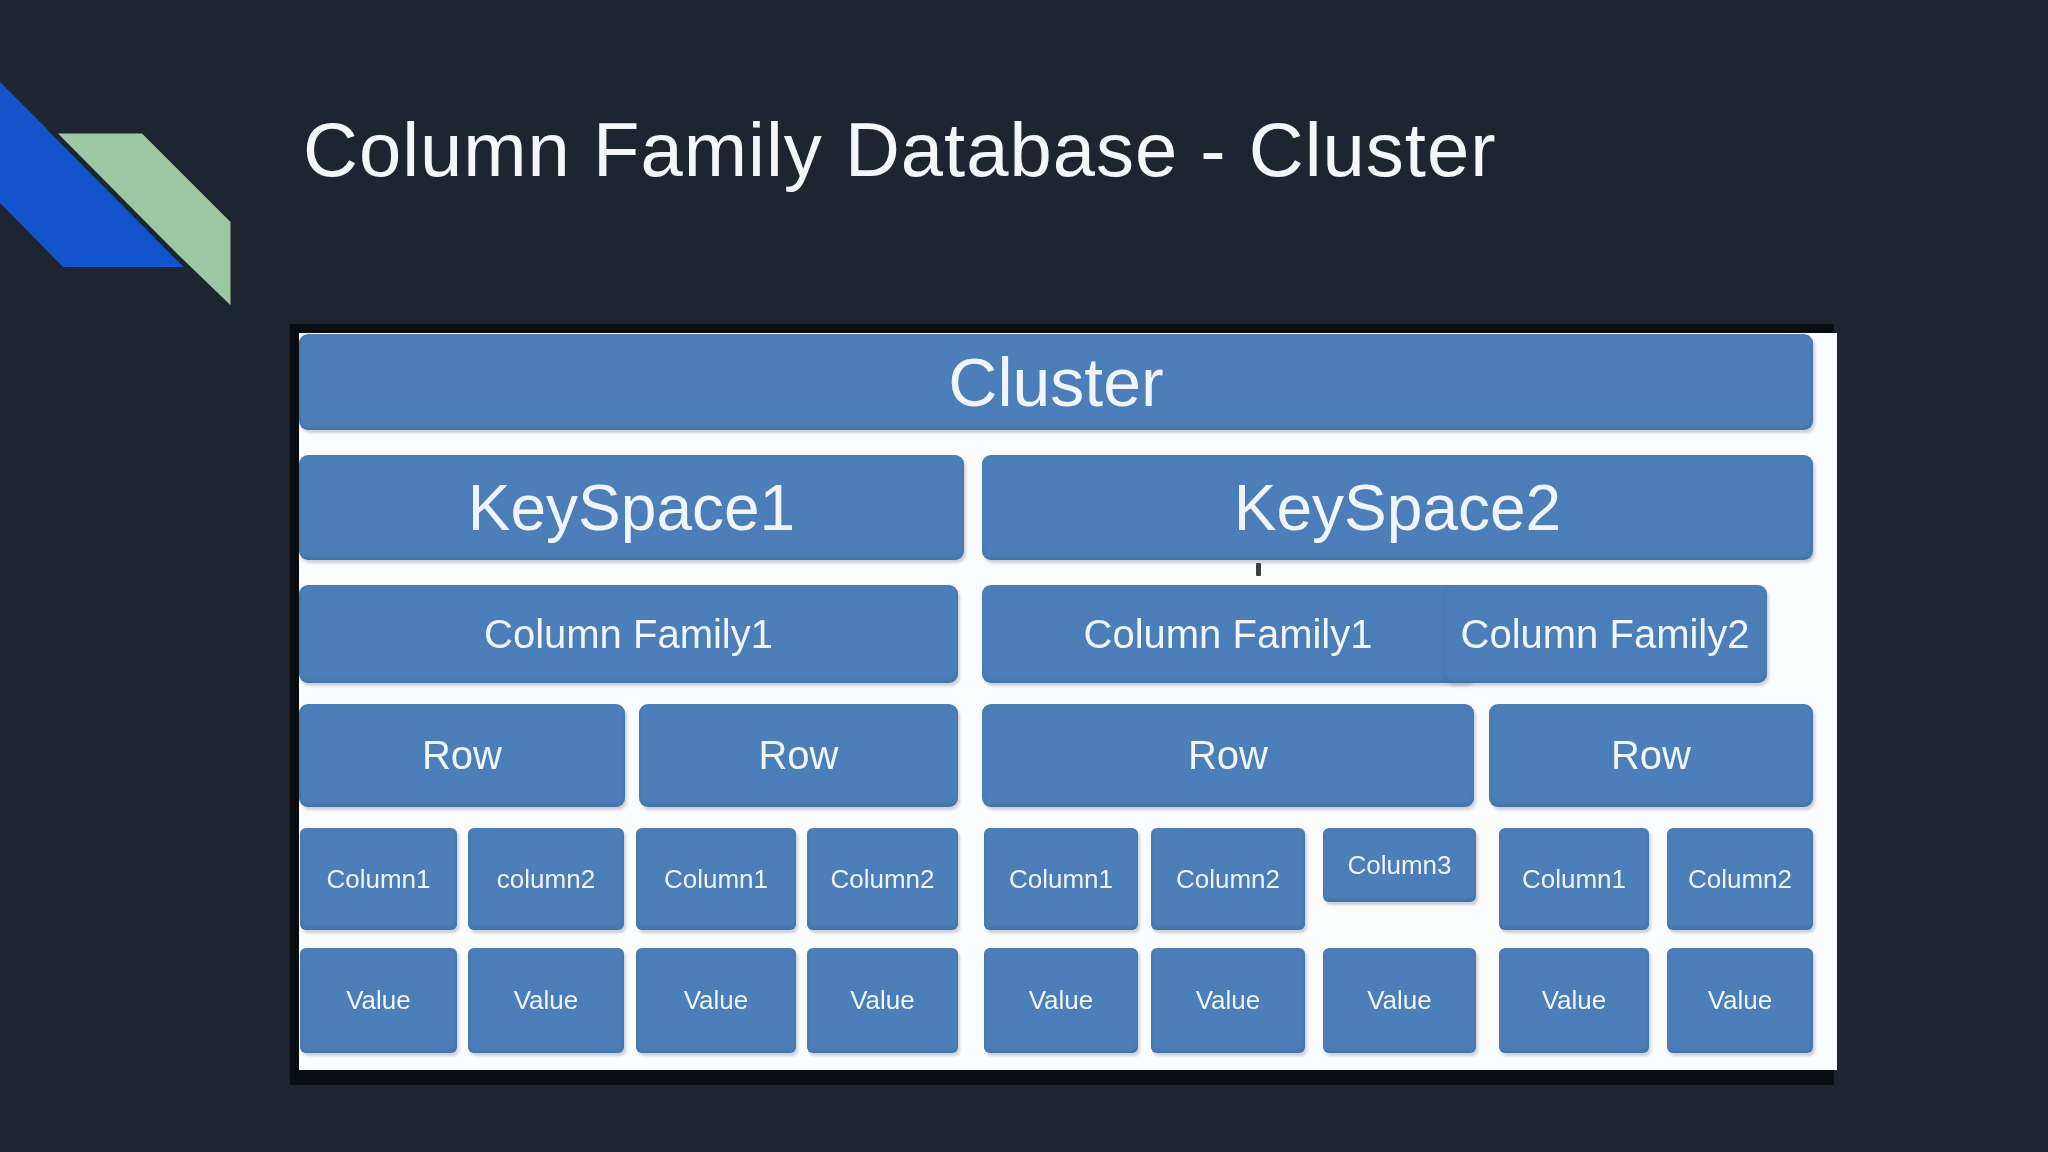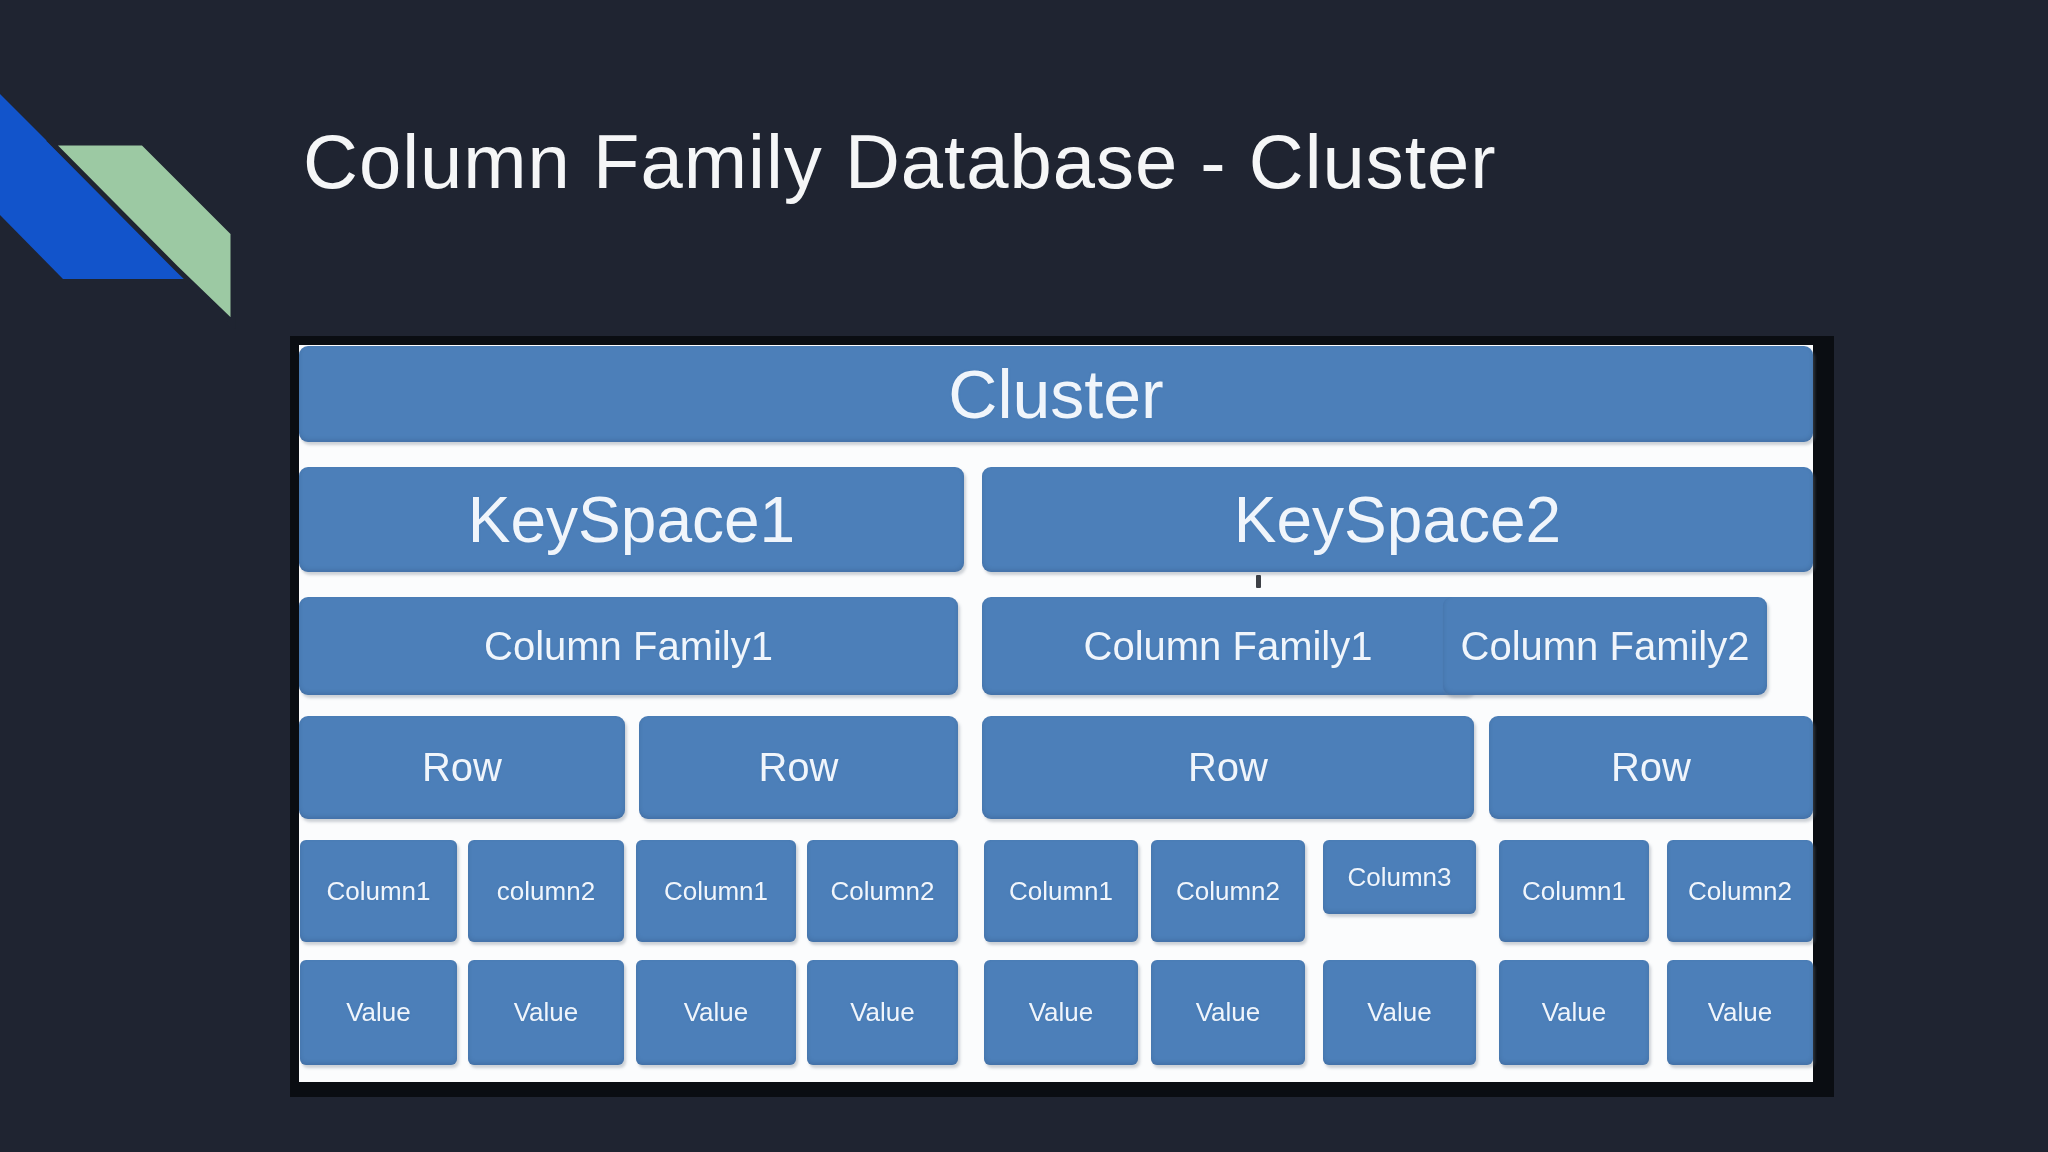--- a/index.html
+++ b/index.html
@@ -2,40 +2,41 @@
 <html style="--background: #1F2431; --title_color: #F5F6F7; --ribbon_blue: #1254CB; --ribbon_green: #9CC9A3; --box_blue: #4C7FB9; --box_text: #F0F5FB; --diagram_border: #0A0D12; --diagram_bg: #FBFCFD;"><head>
 <meta charset="utf-8">
 <style>
   html, body { margin: 0; padding: 0; }
   body {
     width: 2048px; height: 1152px;
     background: var(--background, #1F2431);
     font-family: "Liberation Sans", "DejaVu Sans", sans-serif;
     overflow: hidden; position: relative;
   }
-  .slide { position: absolute; inset: 0; margin-top: 12px; }
+  .slide { position: absolute; inset: 0; }
 
   .corner { position: absolute; left: 0; top: 0; }
 
   .title {
     position: absolute; left: 303px; top: 112px;
     margin: 0; font-size: 76px; font-weight: 400; line-height: 1;
     letter-spacing: 1px; color: var(--title_color, #F5F6F7);
     white-space: nowrap;
   }
 
   .diagram {
     position: absolute; left: 290px; top: 324px;
     width: 1544px; height: 761px;
     background: var(--diagram_border, #0A0D12);
     padding: 9px 21px 15px 9px; box-sizing: border-box;
   }
   .diagram-inner {
     position: relative; width: 1514px; height: 737px;
     background: var(--diagram_bg, #FBFCFD);
+    padding-left: 24px;
   }
 
   .box {
     position: absolute; box-sizing: border-box;
     background: var(--box_blue, #4C7FB9);
     color: var(--box_text, #F0F5FB);
     border-radius: 9px;
     display: flex; align-items: center; justify-content: center;
     white-space: nowrap;
     box-shadow: 2px 3px 3px rgba(115,125,140,0.35), inset 0 -2px 4px rgba(25,45,75,0.18);

